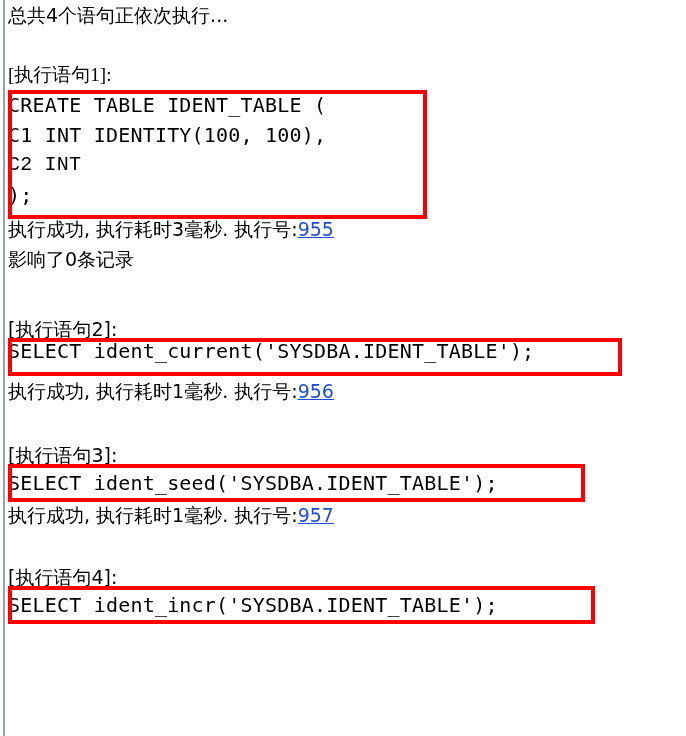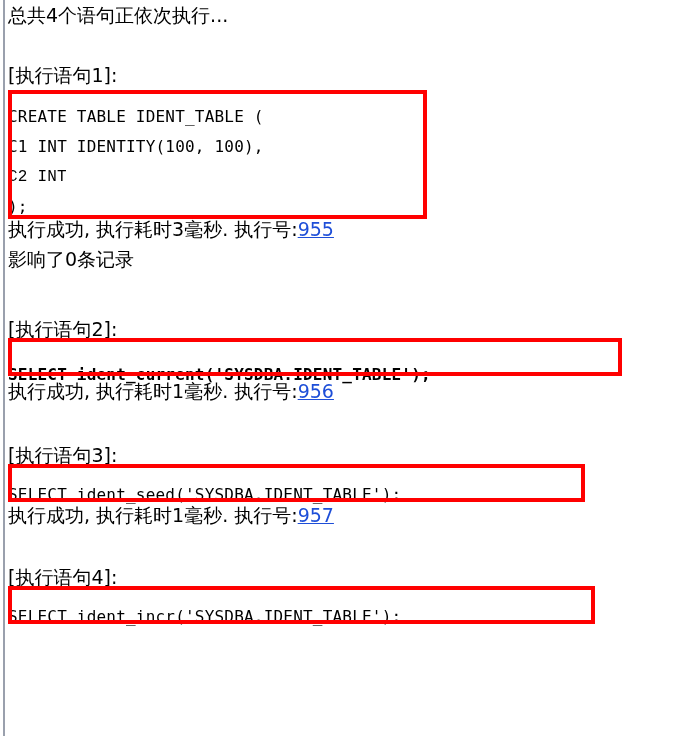--- a/index.html
+++ b/index.html
@@ -45,23 +45,22 @@
   
   .cn {
     font-family: "DejaVu Sans", "Liberation Sans", sans-serif;
     font-size: 19px;
     letter-spacing: 0px;
   }
 
   
   .sql {
     font-family: "DejaVu Sans Mono", "Liberation Mono", monospace;
-    font-size: 16px;
+    font-size: 20px;
     letter-spacing: 0.2px;
-    margin-top: 12px;
   }
 
   
   .exec-id {
     color: #1d4ed8;
     text-decoration: underline;
     text-align: center;
   }
 
   
@@ -75,36 +74,36 @@
 </style>
 </head>
 <body>
 
 <div id="gutter-rule"></div>
 
 <div id="log-pane">
 
   <div class="line cn" style="top:0px;">总共4个语句正依次执行...</div>
 
-  <div class="line cn" style="top:60px;">[执行语句1]:</div>
+  <div class="line cn" style="top:60px;font-family:Liberation Serif, serif;">[执行语句1]:</div>
 
   <div class="line sql" style="top:90px;">CREATE TABLE IDENT_TABLE (</div>
   <div class="line sql" style="top:120px;">C1 INT IDENTITY(100, 100),</div>
   <div class="line sql" style="top:150px;font-family:Liberation Mono, monospace;">C2 INT</div>
   <div class="line sql" style="top:180px;">);</div>
 
   <div class="line cn" style="top:214px;"><span>执行成功, 执行耗时3毫秒. 执行号:</span><span class="exec-id">955</span></div>
 
   <div class="line cn" style="top:244px;">影响了0条记录</div>
 
   <div class="annot-box" style="left:8px; top:90px; width:419px; height:129px;"></div>
 
   <div class="line cn" style="top:314px;">[执行语句2]:</div>
 
-  <div class="line sql" style="top:348px;font-weight:bold;">SELECT ident_current('SYSDBA.IDENT_TABLE');</div>
+  <div class="line sql" style="top:336px;">SELECT ident_current('SYSDBA.IDENT_TABLE');</div>
 
   <div class="line cn" style="top:376px;"><span>执行成功, 执行耗时1毫秒. 执行号:</span><span class="exec-id">956</span></div>
 
   <div class="annot-box" style="left:8px; top:338px; width:614px; height:38px;"></div>
 
   <div class="line cn" style="top:440px;">[执行语句3]:</div>
 
   <div class="line sql" style="top:468px;">SELECT ident_seed('SYSDBA.IDENT_TABLE');</div>
 
   <div class="line cn" style="top:500px;"><span>执行成功, 执行耗时1毫秒. 执行号:</span><span class="exec-id">957</span></div>

